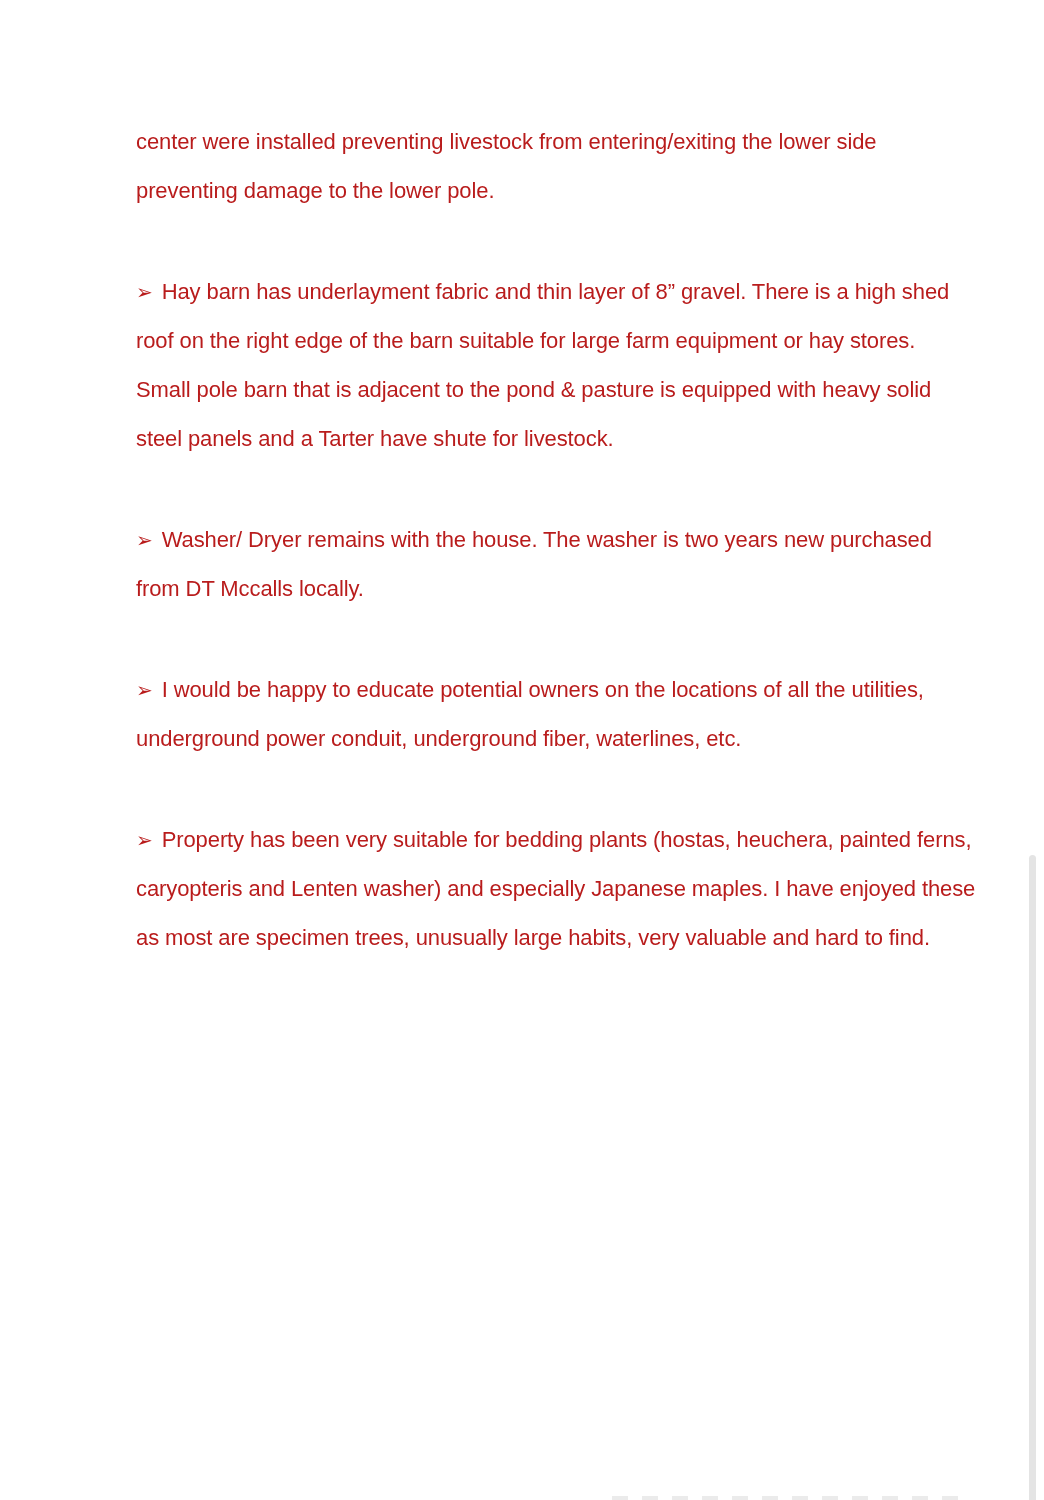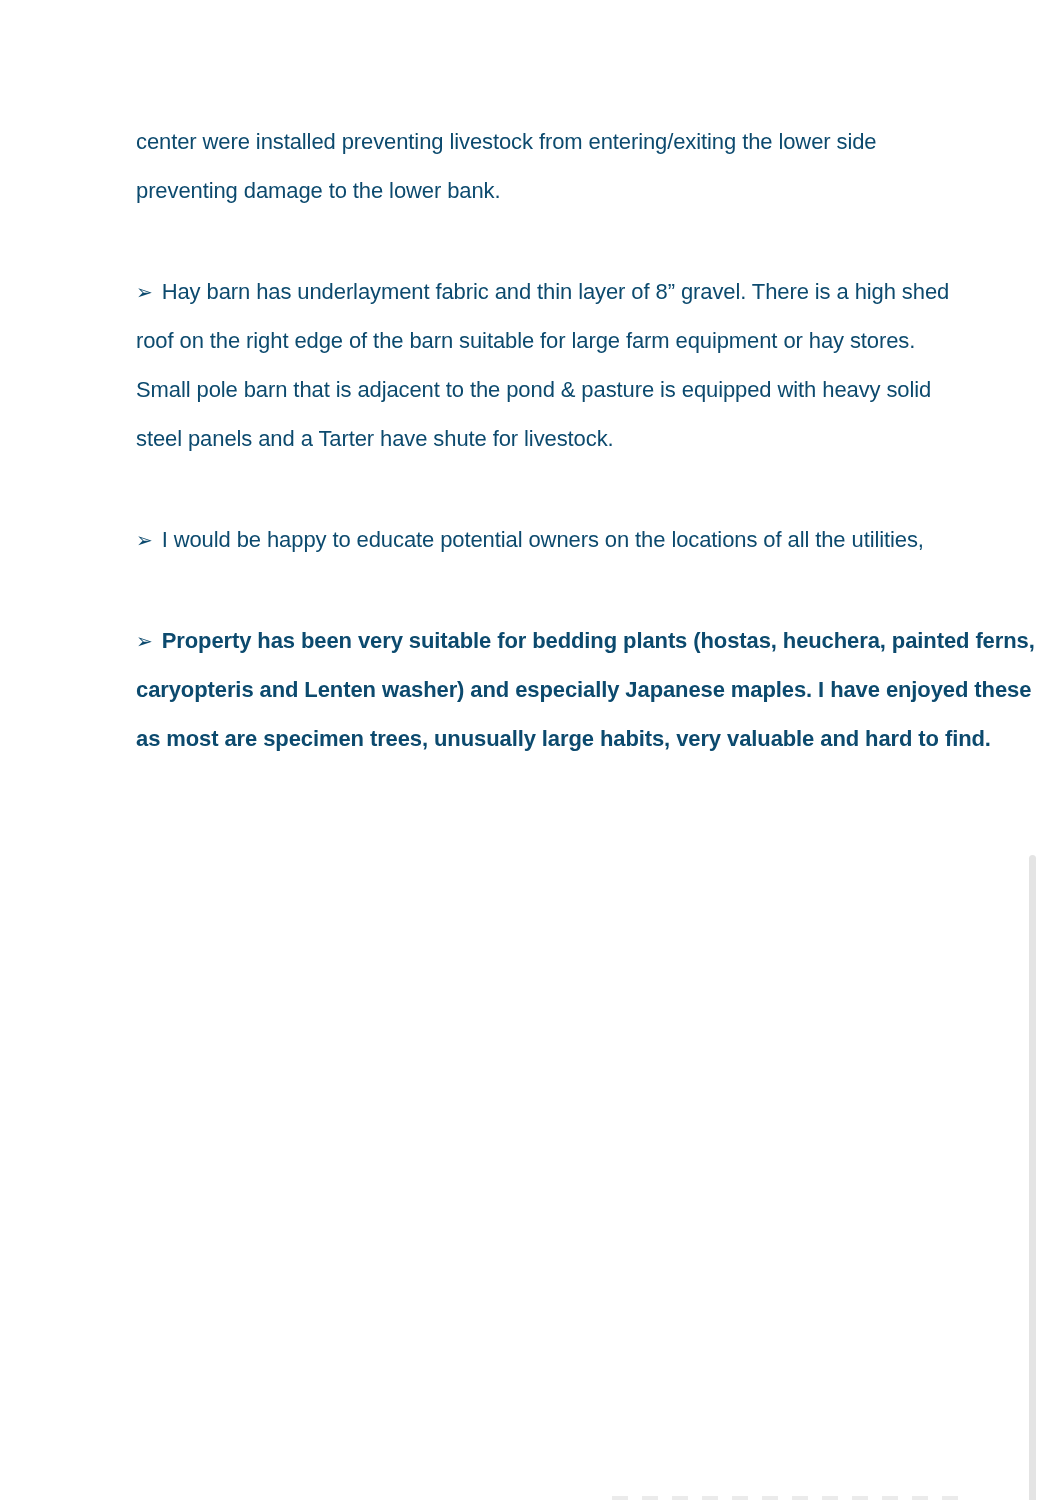--- a/index.html
+++ b/index.html
@@ -12,28 +12,27 @@
     background: #ffffff;
     position: relative;
     overflow: hidden;
     font-family: "Liberation Sans", "DejaVu Sans", sans-serif;
   }
   .page {
     position: absolute;
     top: 117px;
     left: 136px;
     width: 900px;
-    color: #0c4a6e;
+    color: #b91c1c;
   }
   .para {
     margin: 0 0 52px 0;
   }
   .para:last-child {
     margin-bottom: 0;
-    font-weight: bold;
   }
   .line {
     font-size: 22px;
     line-height: 49px;
     height: 49px;
     white-space: nowrap;
     letter-spacing: -0.1px;
   }
   .bullet {
     display: inline-block;
@@ -63,35 +62,40 @@
     );
   }
 </style>
 </head>
 <body>
 
 <div class="page">
 
   <div class="para">
     <div class="line">center were installed preventing livestock from entering/exiting the lower side</div>
-    <div class="line">preventing damage to the lower bank.</div>
+    <div class="line">preventing damage to the lower pole.</div>
   </div>
 
   <div class="para">
     <div class="line"><span class="bullet">➢</span><span>Hay barn has underlayment fabric and thin layer of 8” gravel. There is a high shed</span></div>
     <div class="line">roof on the right edge of the barn suitable for large farm equipment or hay stores.</div>
     <div class="line">Small pole barn that is adjacent to the pond &amp; pasture is equipped with heavy solid</div>
     <div class="line">steel panels and a Tarter have shute for livestock.</div>
   </div>
 
+  <div class="para">
+    <div class="line"><span class="bullet">➢</span><span>Washer/ Dryer remains with the house. The washer is two years new purchased</span></div>
+    <div class="line">from DT Mccalls locally.</div>
+  </div>
 
 
 
   <div class="para">
     <div class="line"><span class="bullet">➢</span><span>I would be happy to educate potential owners on the locations of all the utilities,</span></div>
+    <div class="line">underground power conduit, underground fiber, waterlines, etc.</div>
   </div>
 
   <div class="para">
     <div class="line"><span class="bullet">➢</span><span>Property has been very suitable for bedding plants (hostas, heuchera, painted ferns,</span></div>
     <div class="line">caryopteris and Lenten washer) and especially Japanese maples. I have enjoyed these</div>
     <div class="line">as most are specimen trees, unusually large habits, very valuable and hard to find.</div>
   </div>
 
 </div>
 

